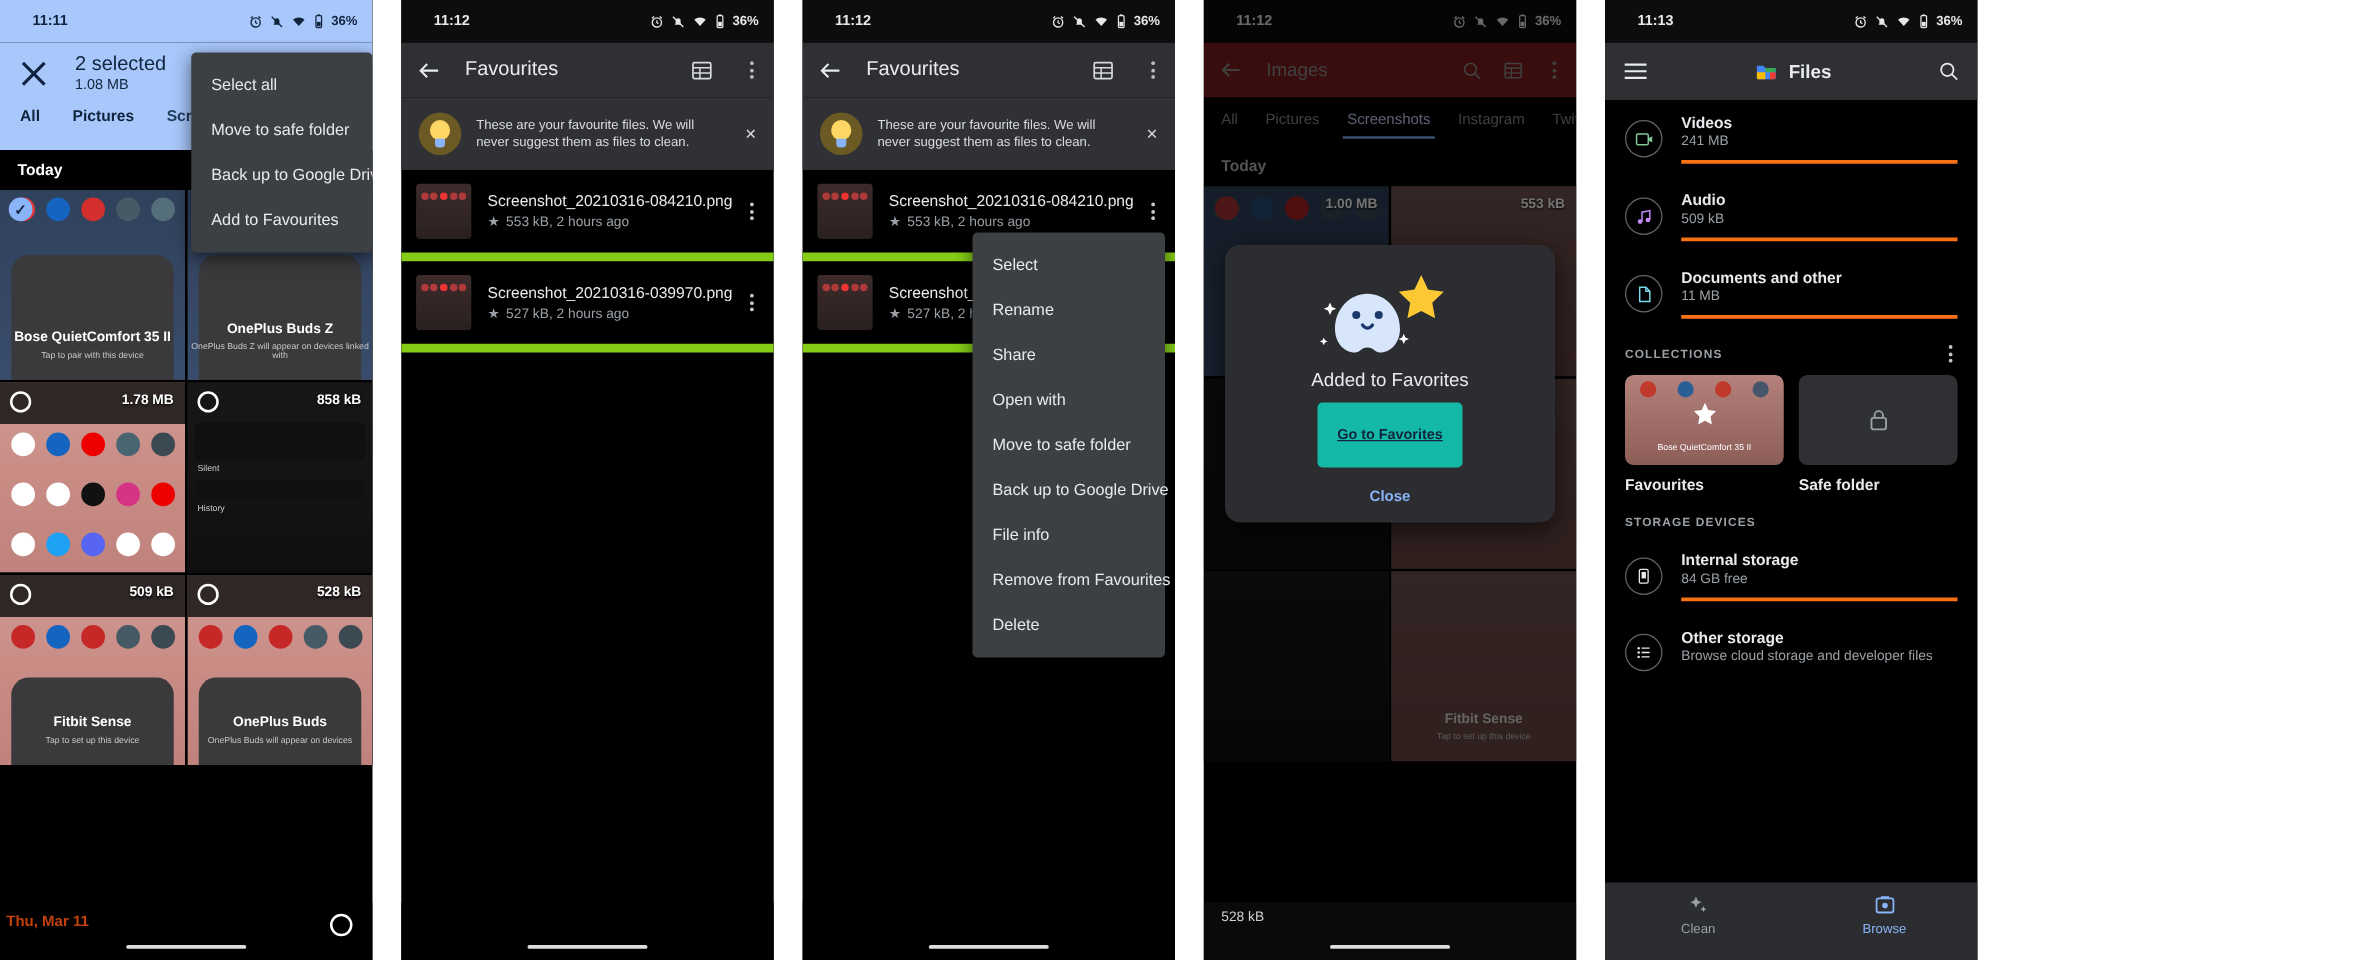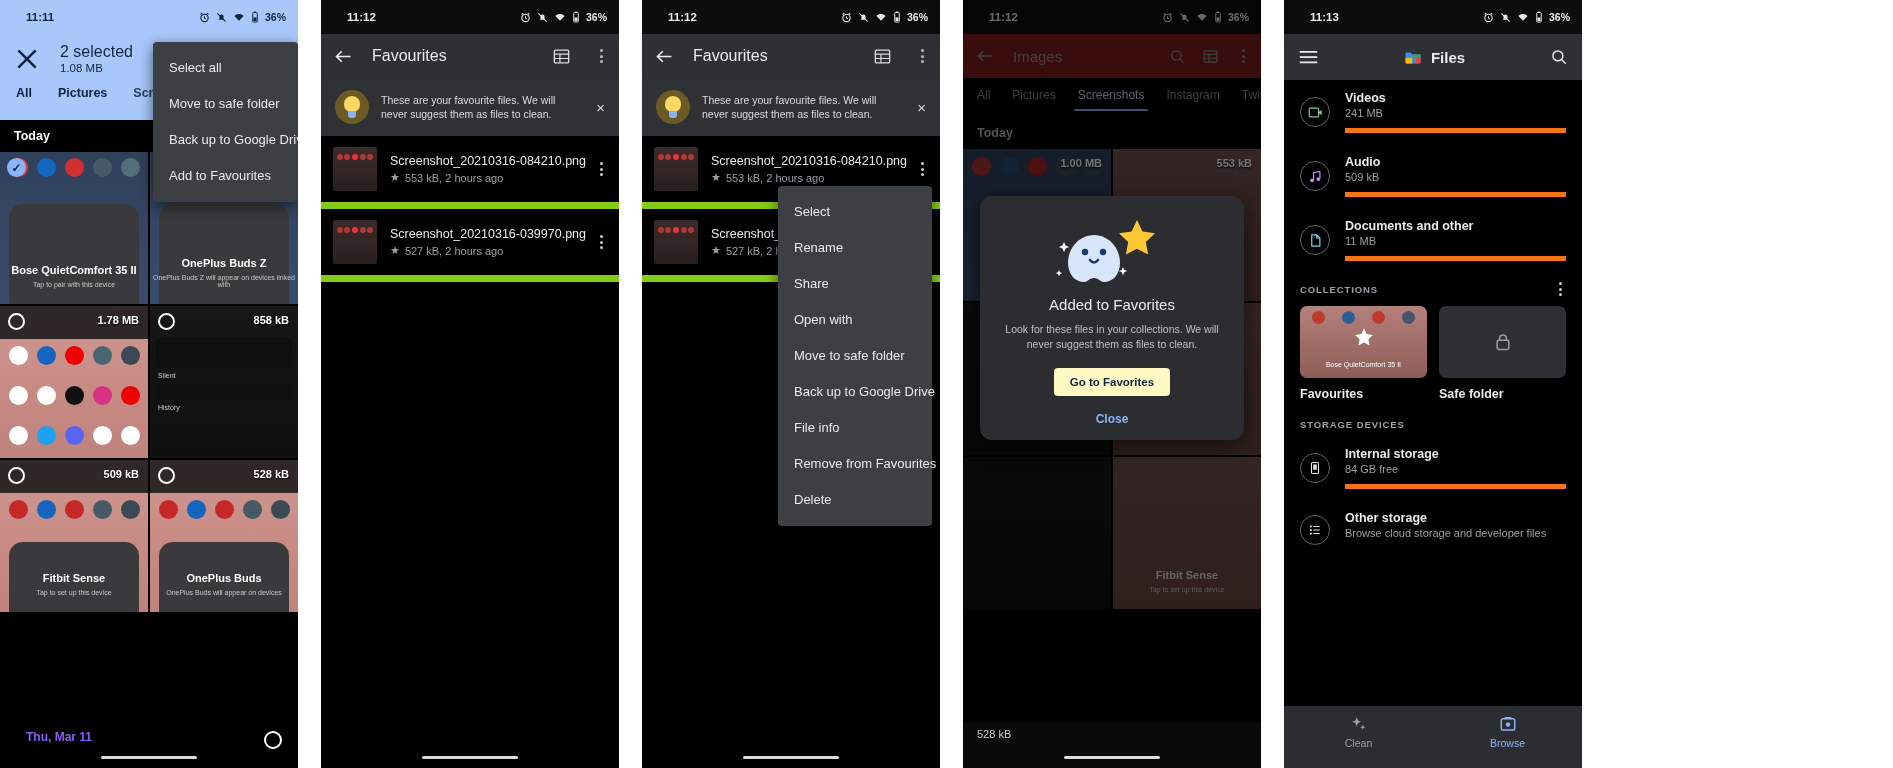--- a/index.html
+++ b/index.html
@@ -65,21 +65,21 @@
   .cell .cap .t2 { font-size:7px; color:#c8c8c8; margin-bottom:16px; }
   .shot-bg { position:absolute; inset:0; background:linear-gradient(#cf9a94 0%, #c98d86 45%, #bf827c 100%); }
   .shot-bg.blue { background:linear-gradient(#30415c 0%, #394c6b 100%); }
   .shot-bg.dark { background:linear-gradient(#2b2b2b 0%, #1d1d1d 100%); }
   .shot-dim { position:absolute; inset:0; background:rgba(0,0,0,.45); }
   .dockrow { position:absolute; left:4px; right:4px; display:flex; justify-content:space-around; }
   .appic { width:19px; height:19px; border-radius:50%; }
   .card-panel { position:absolute; left:9px; right:9px; bottom:0; top:52px; background:#3a3a3c; border-radius:14px 14px 0 0; }
 
   .navbar { position:absolute; left:0; right:0; bottom:0; height:46px; background:#000; }
-  .navbar .date { color:#8b5cf6; font-size:12px; font-weight:bold; padding:8px 14px 0 26px; }
+  .navbar .date { color:#c2410c; font-size:12px; font-weight:bold; padding:8px 14px 0 5px; }
   .navbar .pill { position:absolute; left:50%; transform:translateX(-50%); bottom:9px; width:96px; height:3px; background:#ddd; border-radius:2px; }
   .navbar .rcirc { position:absolute; right:16px; top:9px; width:18px; height:18px; border:2px solid #fff; border-radius:50%; }
 
   
   .appbar { height:44px; display:flex; align-items:center; padding:0 12px; background:#2f3033; color:#e8eaed; }
   .appbar .title { font-size:16px; margin-left:18px; font-weight:400; }
   .appbar .spacer { flex:1; }
   .appbar .act { margin-left:18px; opacity:.92; }
 
   .tipbar { display:flex; align-items:center; background:#303134; padding:12px 14px; gap:12px; }
@@ -108,33 +108,33 @@
   .tabsrow .t.active:after { content:""; position:absolute; left:-4px; right:-4px; bottom:-9px; height:2.5px; background:#8ab4f8; border-radius:2px; }
 
   .dialog {
     position:absolute; left:17px; right:17px; top:196px;
     background:#2c2d30; border-radius:12px; padding:16px 18px 14px; z-index:40;
     box-shadow:0 6px 22px rgba(0,0,0,.6); text-align:center;
   }
   .ghost { height:78px; position:relative; margin-bottom:6px; }
   .dlg-title { color:#e8eaed; font-size:15px; margin-bottom:9px; }
   .dlg-body { color:#bdc1c6; font-size:10.5px; line-height:15px; margin-bottom:16px; }
-  .dlg-primary { display:inline-block; background:#fef9c3; color:#10243e; font-size:11.5px; font-weight:bold;
-                 padding:8px 16px; border-radius:4px; }
+  .dlg-primary { display:inline-block; background:#14b8a6; color:#10243e; font-size:11.5px; font-weight:bold;
+                 padding:20px 16px; border-radius:4px;text-decoration:underline; }
   .dlg-secondary { color:#8ab4f8; font-size:12px; font-weight:bold; margin-top:16px; }
   .scrim { position:absolute; inset:0; background:rgba(0,0,0,.55); z-index:20; }
 
   
   .files-bar { height:46px; display:flex; align-items:center; padding:0 14px; background:#2f3033; color:#e8eaed; }
   .files-bar .ftitle { font-size:15px; font-weight:bold; margin-left:9px; }
   .fl-wrap { display:flex; align-items:flex-end; margin:0 auto; }
   .cat { display:flex; align-items:center; padding:11px 16px; }
   .cat .ring { width:30px; height:30px; border-radius:50%; border:1.4px solid #5f6368; display:flex;
                align-items:center; justify-content:center; flex:0 0 auto; }
-  .cat .ctext { margin-left:15px; flex:1; border-bottom:5px solid #f97316; padding-bottom:9px; }
+  .cat .ctext { margin-left:15px; flex:1; border-bottom:3px solid #f97316; padding-bottom:9px; }
   .cat .cname { font-size:12.5px; color:#e8eaed; font-weight:bold; }
   .cat .csize { font-size:11px; color:#9aa0a6; margin-top:2px; }
   .sect { display:flex; align-items:center; padding:10px 16px 6px; }
   .sect .sl { font-size:9.5px; letter-spacing:.9px; color:#9aa0a6; font-weight:bold; }
   .collrow { display:flex; gap:12px; padding:4px 16px 0; }
   .coll { flex:1; }
   .coll .box { height:72px; border-radius:7px; overflow:hidden; position:relative; }
   .coll .lbl { font-size:12.5px; color:#e8eaed; font-weight:bold; margin-top:9px; }
   .coll .box.fav { background:linear-gradient(#b4817c,#8d5d58); }
   .coll .box.safe { background:#2f3033; display:flex; align-items:center; justify-content:center; }
@@ -637,21 +637,20 @@
           <circle cx="48" cy="40" r="3.2" fill="#1b3a6b"></circle>
             <circle cx="66" cy="40" r="3.2" fill="#1b3a6b"></circle>
           <path d="M53 48q4 5 8 0" stroke="#1b3a6b" stroke-width="2.6" fill="none" stroke-linecap="round"></path>
           <path d="M100 8l5.4 11.5 12.6 1.8-9.2 8.8 2.3 12.5L100 36.7 88.9 42.6l2.3-12.5-9.2-8.8 12.6-1.8z" fill="#fcc934"></path>
           <path d="M27 30l1.6 3.6L32 35l-3.4 1.4L27 40l-1.6-3.6L22 35l3.4-1.4z" fill="#fff"></path>
           <path d="M86 55l1.3 2.9 2.9 1.2-2.9 1.2L86 63.2 84.7 60.3 81.8 59.1l2.9-1.2z" fill="#fff"></path>
           <path d="M22 58l1 2.2 2.2.9-2.2.9L22 64.2 21 62l-2.2-.9 2.2-.9z" fill="#fff"></path>
         </svg>
       </div>
       <div class="dlg-title">Added to Favorites</div>
-      <div class="dlg-body">Look for these files in your collections. We will never suggest them as files to clean.</div>
       <div class="dlg-primary">Go to Favorites</div>
       <div class="dlg-secondary">Close</div>
     </div>
 
     <div class="navbar" style="background:#0a0a0a;z-index:50">
       <div style="color:#cfcfcf;font-size:11px;padding:6px 14px 0">528 kB</div>
       <div class="pill"></div>
     </div>
   </div>
 

